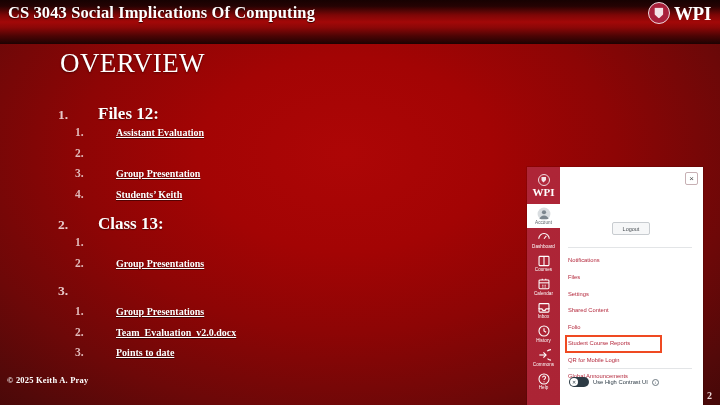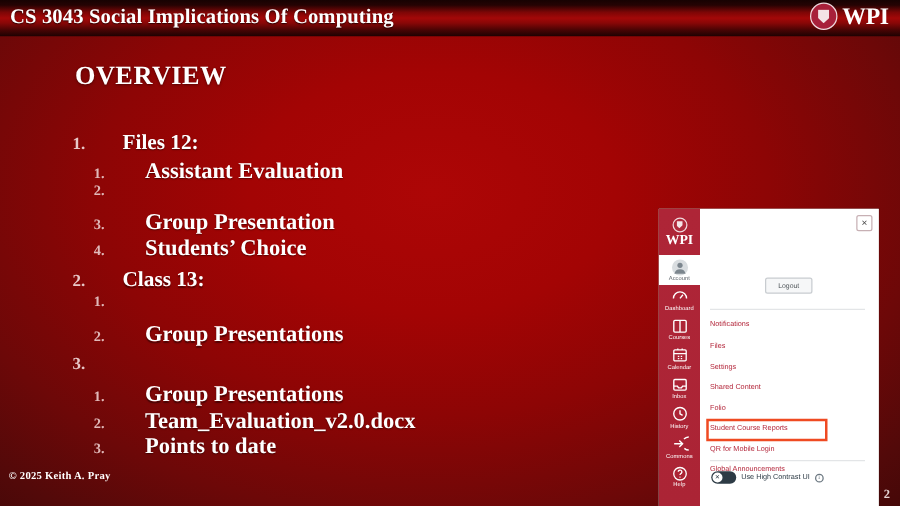--- a/index.html
+++ b/index.html
@@ -18,21 +18,21 @@
         #ad0606 0%,
         #a30404 26%,
         #8d0505 48%,
         #6d0808 70%,
         #520909 86%,
         #3e0707 100%);
   }
 
   
   #banner {
-    position:absolute; left:0; top:0; width:720px; height:29px;
+    position:absolute; left:0; top:0; width:720px; height:44px;
     background:linear-gradient(to bottom,
       #170202 0%, #250303 14%,
       #7d0606 34%, #a30808 50%, #8a0707 63%,
       #4b0404 82%, #1d0202 100%);
     overflow:hidden;
     text-align:center;
   }
   #banner-title {
     position:absolute; left:8px; top:3px;
     font-size:16.5px; font-weight:bold; color:#ffffff;
@@ -59,21 +59,21 @@
   }
   #wpi-word {
     font-size:19px; font-weight:bold; color:#fff;
     font-family:"Liberation Serif", serif;
     letter-spacing:-.3px; line-height:1;
   }
 
   
   #slide-title {
     position:absolute; left:60px; top:48px;
-    font-size:21px; color:#ffffff; font-weight:bold;
+    font-size:27px; color:#ffffff; font-weight:normal;
     letter-spacing:.4px;
     text-shadow:0 1px 2px rgba(0,0,0,.45);
   }
 
   
   #outline { position:absolute; left:58px; top:104px; width:440px; }
   .lvl1 {
     display:flex; align-items:baseline;
     margin-bottom:1px; height:21px;
   }
@@ -87,22 +87,23 @@
   }
   .lvl2 {
     display:flex; align-items:baseline;
     height:20.5px;
   }
   .lvl2 .num {
     width:58px; color:#e0b9b9; font-size:11.5px; font-weight:bold;
     text-align:left; padding-left:17px; flex:0 0 58px;
   }
   .lvl2 .txt {
-    color:#ffffff; font-size:18px; font-weight:bold;
+    color:#ffffff; font-size:10px; font-weight:bold;
     text-shadow:0 1px 1px rgba(0,0,0,.45);
+    text-decoration:underline;
   }
   .grp { margin-bottom:6px; }
 
   
   #copyright {
     position:absolute; left:7px; bottom:20px;
     font-size:8.5px; color:#ffffff; font-weight:bold;
     letter-spacing:.2px;
   }
   #page-num {
@@ -259,21 +260,21 @@
         </div>
         <div class="lvl2">
           <span class="num">2.</span>
         </div>
         <div class="lvl2">
           <span class="num">3.</span>
           <span class="txt">Group Presentation</span>
         </div>
         <div class="lvl2">
           <span class="num">4.</span>
-          <span class="txt">Students’ Choice</span>
+          <span class="txt">Students’ Keith</span>
         </div>
       </div>
       <div class="grp">
         <div class="lvl1">
           <span class="num">2.</span>
           <span class="txt">Class 13:</span>
         </div>
         <div class="lvl2">
           <span class="num">1.</span>
         </div>

